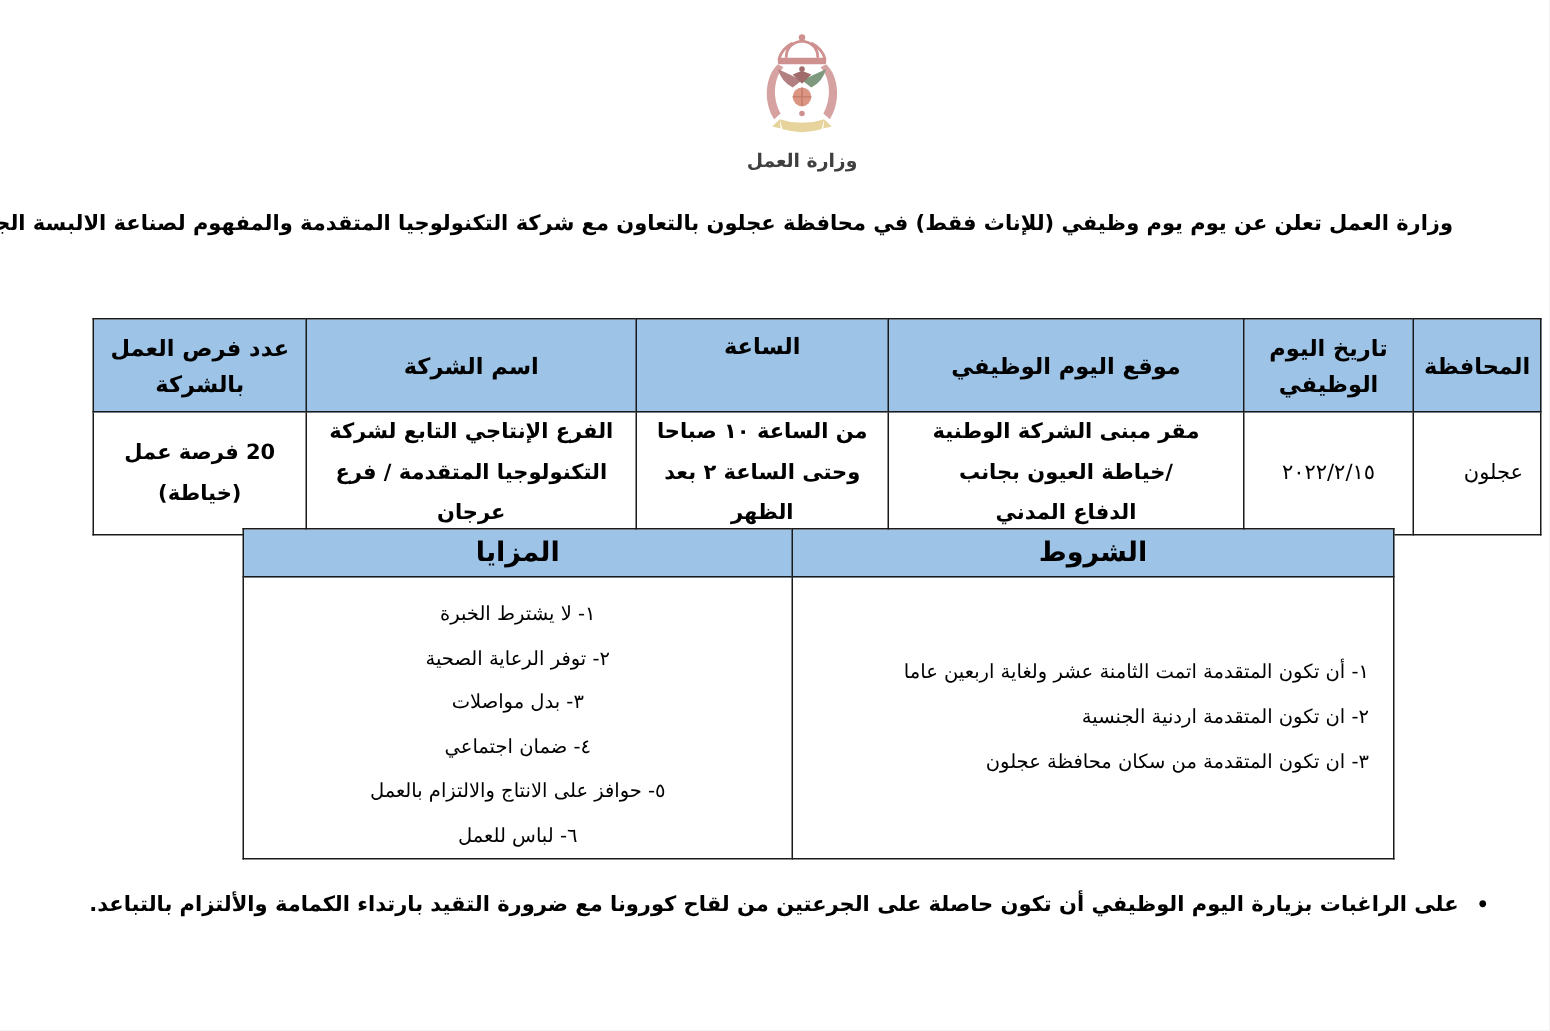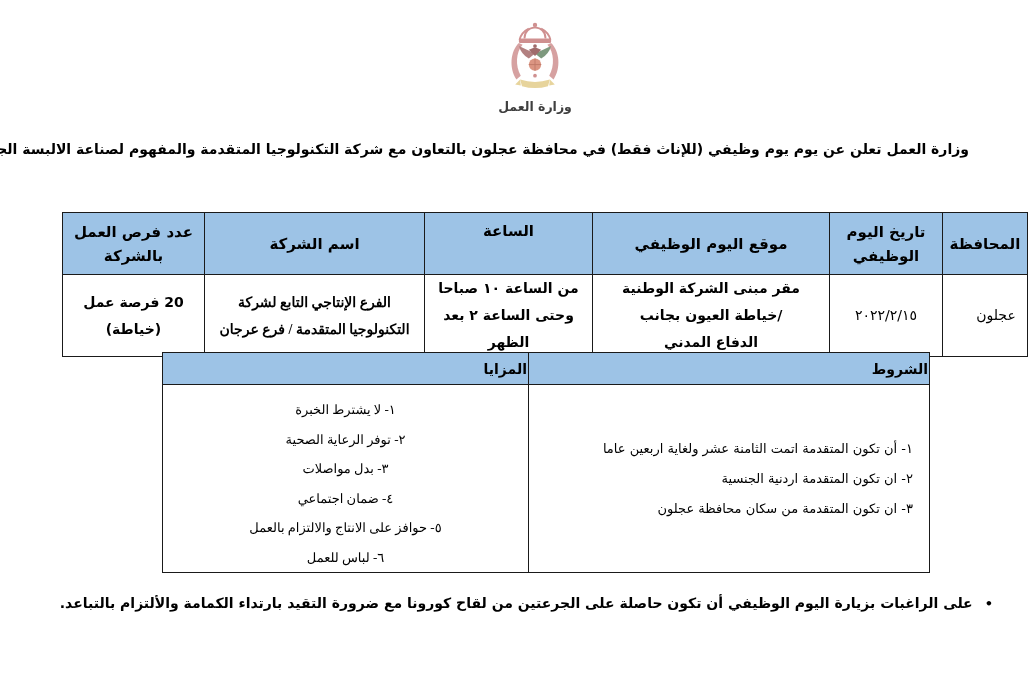--- a/index.html
+++ b/index.html
@@ -29,32 +29,32 @@
   table{border-collapse:collapse;table-layout:fixed;}
   th,td{border:1px solid var(--border);}
   th{background:var(--header_bg);font-weight:bold;}
   
   .job-table{position:absolute;top:212px;right:5px;width:965px;border:1.5px solid var(--border);}
   .job-table th{height:55px;font-size:15px;line-height:24px;text-align:center;vertical-align:middle;padding:0 6px;}
   .job-table th.top-align{vertical-align:top;padding-top:6px;}
   .job-table td{height:69px;font-size:14px;font-weight:bold;line-height:27px;text-align:center;vertical-align:middle;padding:0 6px;}
   .job-table td.cell-loc{padding:0 25px;}
   .job-table td.cell-time{padding:0 4px;margin-top:13px;}
-  .job-table td.cell-comp{padding:0 6px;font-family:Liberation Serif, serif;}
+  .job-table td.cell-comp{padding:0 6px;}
   .job-table td.cell-count{padding:0 18px;}
   .job-table th.h-count{padding:0 8px;}
   .job-table td.cell-date{font-weight:normal;margin-top:14px;}
   .job-table td.cell-gov{font-weight:normal;padding-left:28px;}
   
   .details-table{position:absolute;top:352px;right:103px;width:767px;border:1.5px solid var(--border);}
-  .details-table th{height:29px;font-size:14px;text-align:right;vertical-align:middle;}
+  .details-table th{height:29px;font-size:18px;text-align:center;vertical-align:middle;}
   .details-table td{height:176px;font-size:13px;font-weight:normal;}
   .cond-cell{vertical-align:middle;text-align:right;padding:0 16px 0 10px;}
   .cond-item{line-height:30px;}
-  .ben-cell{vertical-align:top;text-align:center;padding:10px 8px 0 8px;font-family:Liberation Serif, serif;}
+  .ben-cell{vertical-align:top;text-align:center;padding:10px 8px 0 8px;}
   .ben-item{line-height:29.5px;}
   
   .footer-note{position:absolute;top:595px;right:40px;font-size:14px;font-weight:bold;white-space:nowrap;}
   .footer-note .bullet{margin-left:12px;font-size:13px;}
 </style>
 </head>
 <body>
 
 <div class="page">
 

